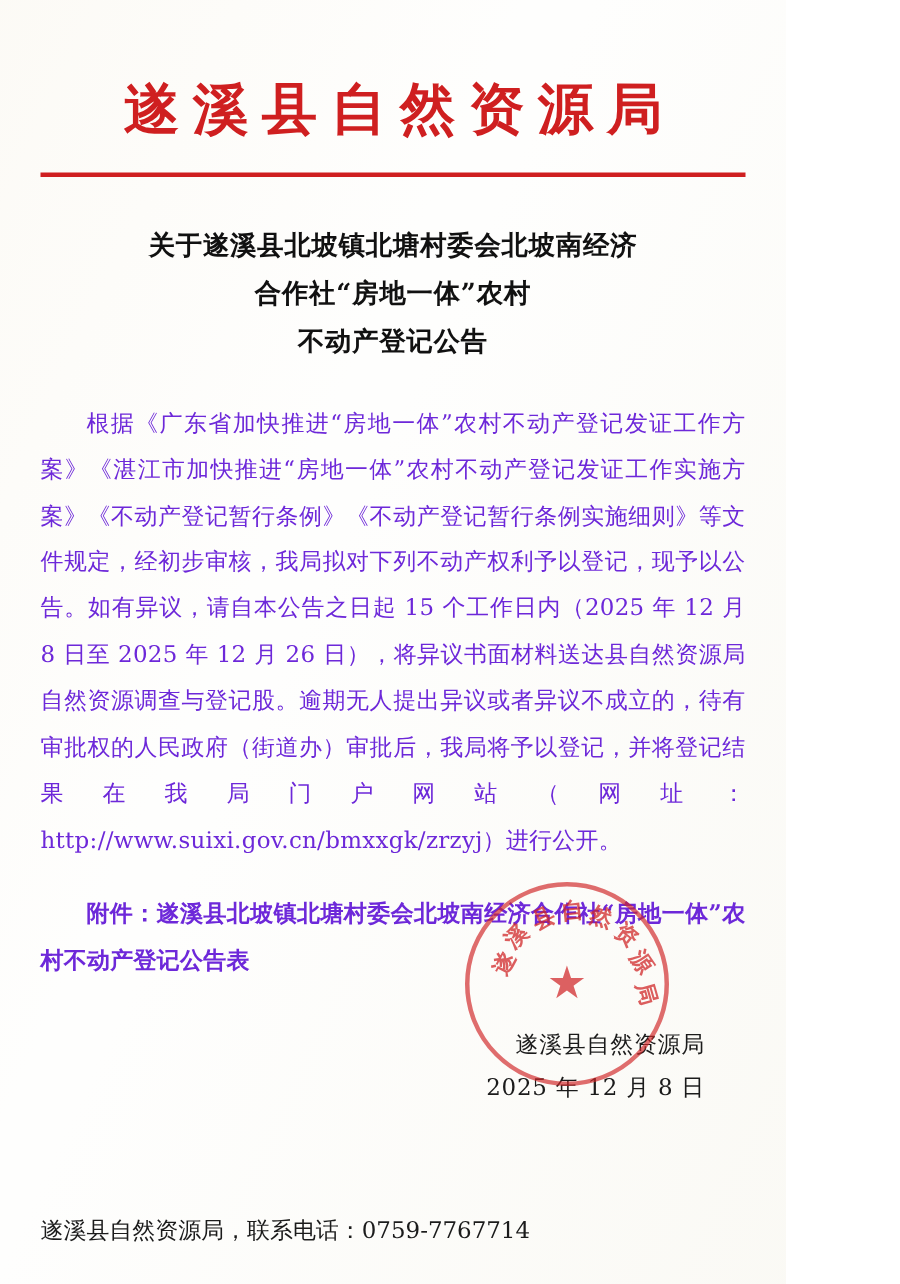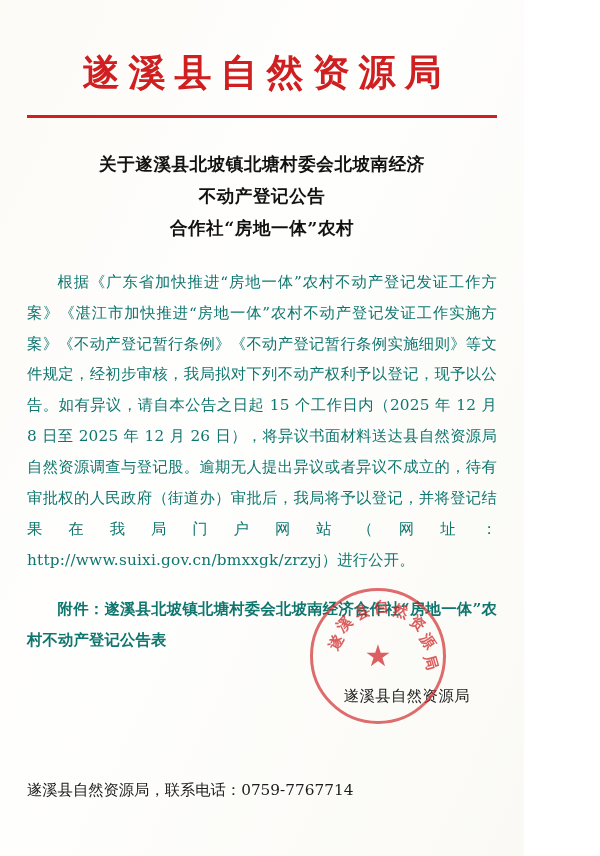--- a/index.html
+++ b/index.html
@@ -58,21 +58,21 @@
     color: #111;
     font-size: 17.5px;
     font-weight: bold;
     line-height: 1.85;
     letter-spacing: 0.6px;
   }
   .body-wrap {
     position: relative;
     width: 470px;
     margin: 22px auto 0 auto;
-    color: #0f766e;
+    color: #6d28d9;
     font-size: 15.3px;
     line-height: 2.02;
     text-align: justify;
     text-justify: inter-ideograph;
     letter-spacing: 0.2px;
   }
   .para {
     text-indent: 2em;
     margin: 0 0 14px 0;
   }
@@ -160,31 +160,32 @@
 <div class="page">
   <div class="paper-tint"></div>
 
   <div class="masthead">
     <div class="masthead-title">遂溪县自然资源局</div>
     <div class="masthead-rule"></div>
   </div>
 
   <div class="doc-title">
     <div>关于遂溪县北坡镇北塘村委会北坡南经济</div>
+    <div>合作社“房地一体”农村</div>
     <div>不动产登记公告</div>
-    <div>合作社“房地一体”农村</div>
   </div>
 
   <div class="body-wrap">
     <p class="para">根据《广东省加快推进“房地一体”农村不动产登记发证工作方案》《湛江市加快推进“房地一体”农村不动产登记发证工作实施方案》《不动产登记暂行条例》《不动产登记暂行条例实施细则》等文件规定，经初步审核，我局拟对下列不动产权利予以登记，现予以公告。如有异议，请自本公告之日起 15 个工作日内（2025 年 12 月 8 日至 2025 年 12 月 26 日），将异议书面材料送达县自然资源局自然资源调查与登记股。逾期无人提出异议或者异议不成立的，待有审批权的人民政府（街道办）审批后，我局将予以登记，并将登记结果在我局门户网站（网址：http://www.suixi.gov.cn/bmxxgk/zrzyj）进行公开。</p>
     <p class="para attachment">附件：遂溪县北坡镇北塘村委会北坡南经济合作社“房地一体”农村不动产登记公告表</p>
   </div>
 
   <div class="signature">
     <span class="sig-line">遂溪县自然资源局</span>
+    <span class="sig-line">2025 年 12 月 8 日</span>
   </div>
 
   <div class="seal">
     <div class="seal-text">
       <span class="seal-char" style="left:16px;  top:42px;  transform:rotate(-62deg);">遂</span>
       <span class="seal-char" style="left:24px;  top:24px;  transform:rotate(-44deg);">溪</span>
       <span class="seal-char" style="left:42px;  top:12px;  transform:rotate(-26deg);">县</span>
       <span class="seal-char" style="left:61px;  top:7px;   transform:rotate(-6deg);">自</span>
       <span class="seal-char" style="left:80px;  top:11px;  transform:rotate(16deg);">然</span>
       <span class="seal-char" style="left:97px;  top:23px;  transform:rotate(38deg);">资</span>

